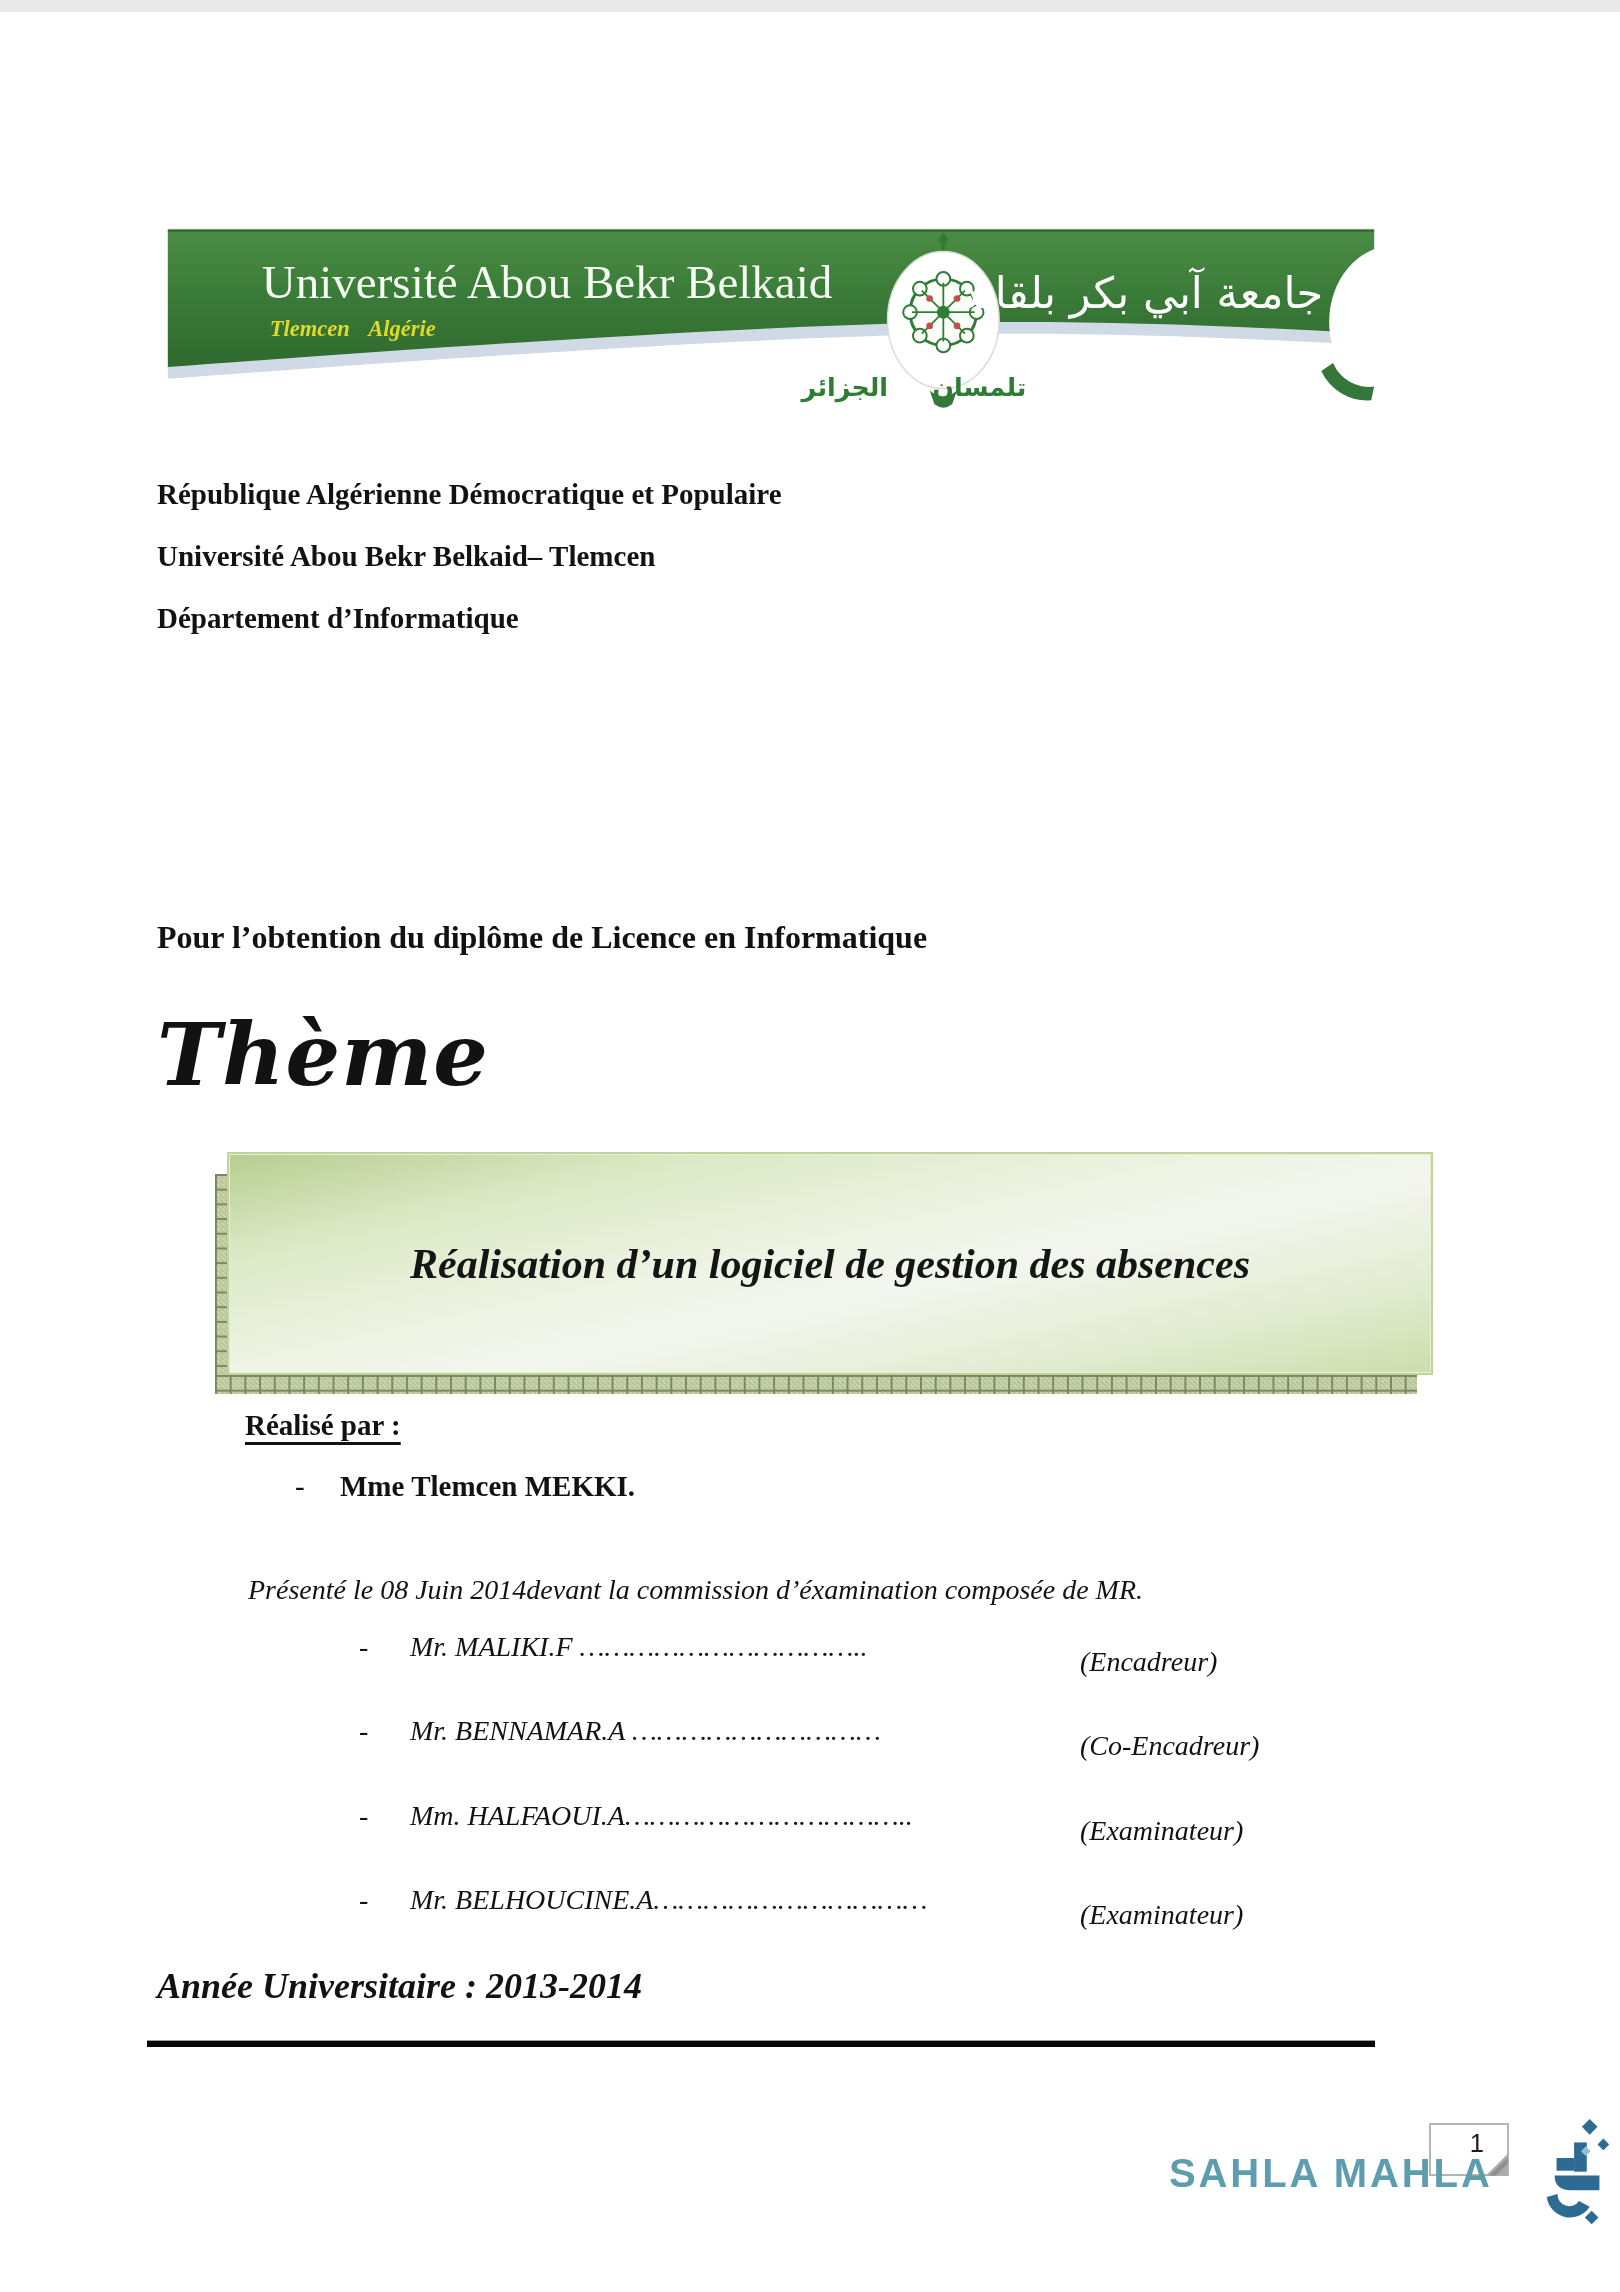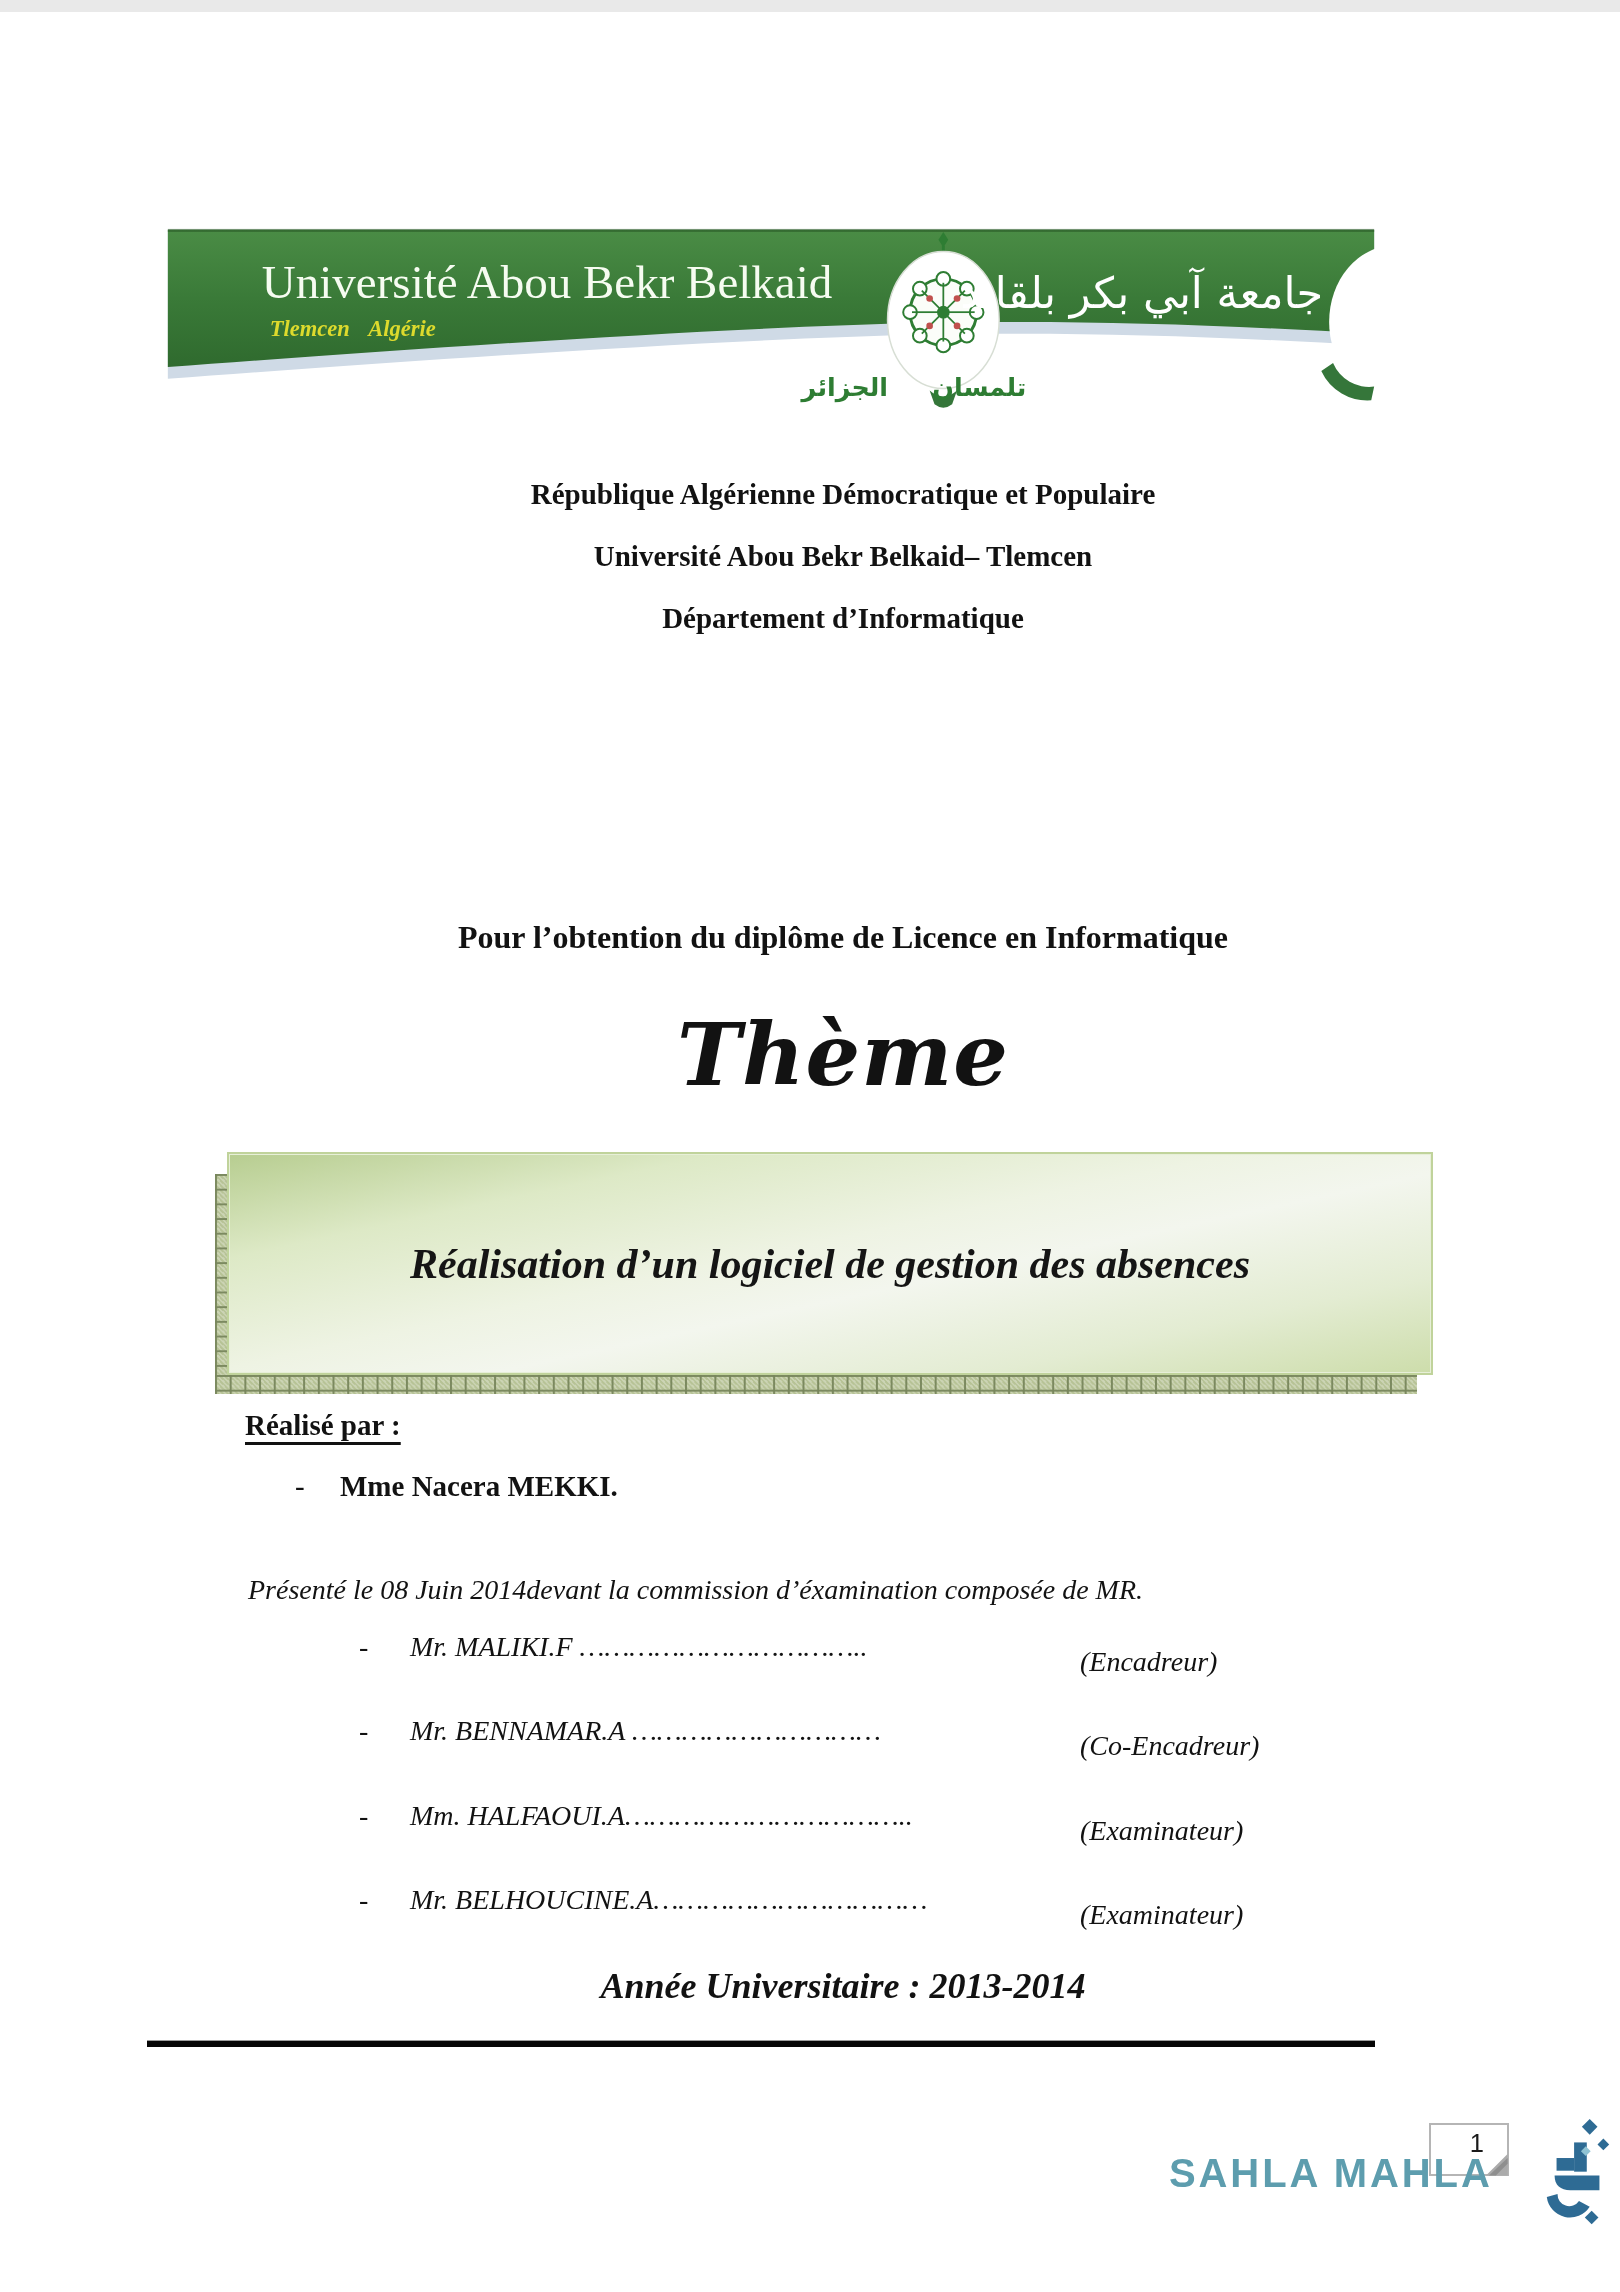--- a/index.html
+++ b/index.html
@@ -2,21 +2,21 @@
 <html><head>
 <meta charset="utf-8">
 <style>
   html,body{margin:0;padding:0;background:#e9e9e9;}
   .page{
     position:relative; width:1620px; height:2293px; background:#ffffff;
     font-family:"Liberation Serif","DejaVu Serif",serif; color:#121212; overflow:hidden;
     margin:12px auto;
   }
   .abs{position:absolute;}
-  .center-col{position:absolute; left:157px; width:1372px; text-align:center;}
+  .center-col{position:absolute; left:157px; width:1372px; }
 
   
   .banner-svg{position:absolute; left:167px; top:214px; width:1208px; height:188px;}
   .banner-svg text{font-family:"Liberation Serif","DejaVu Serif",serif;}
   .banner-svg .ar{font-family:"DejaVu Sans",sans-serif;}
 
   
   .hblock{top:451px; font-weight:bold; font-size:29px; line-height:62px;}
   .memoire{top:781px; font-weight:bold; font-size:32px;}
   .diplome{top:907px; font-weight:bold; font-size:32px;}
@@ -148,21 +148,21 @@
 
   <div class="abs pattern pat-left"></div>
   <div class="abs pattern pat-bottom"></div>
   <div class="abs tbox">
     <div>Réalisation d’un logiciel de gestion des absences</div>
   </div>
 
   <div class="abs author-label">Réalisé par :</div>
   <div class="abs author-row">
     <span class="dash">-</span>
-    <span class="nm">Mme Nacera MEKKI.</span>
+    <span class="nm">Mme Tlemcen MEKKI.</span>
   </div>
 
   <div class="abs jury-intro">Présenté le 08 Juin 2014devant la commission d’éxamination composée de MR.</div>
 
   <div class="crow r0">
     <span class="cdash">-</span>
     <span class="cname">Mr. MALIKI.F ……………………………..</span>
     <span class="crole">(Encadreur)</span>
   </div>
   <div class="crow r1">

